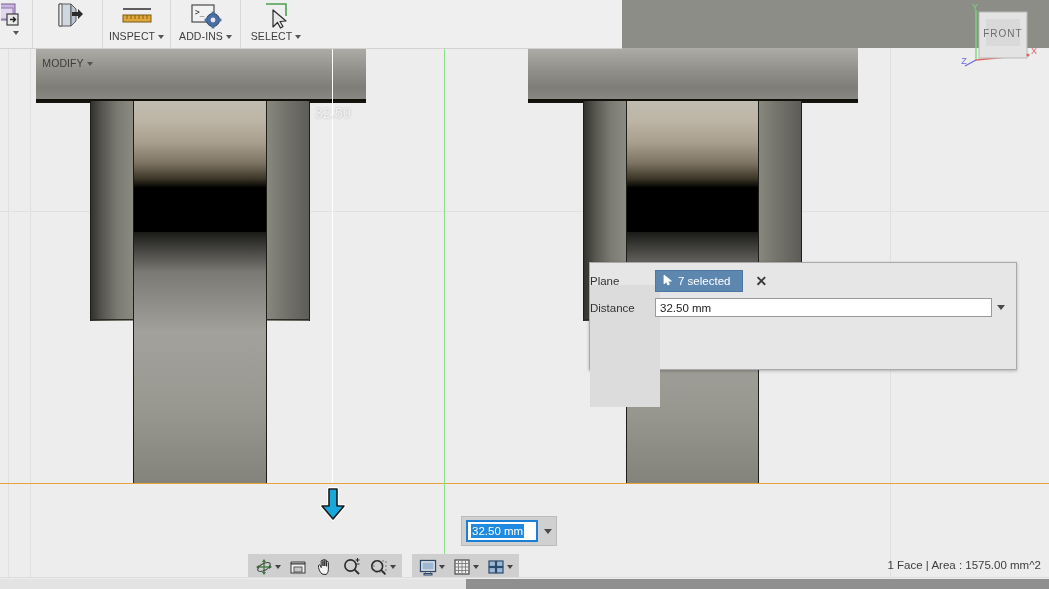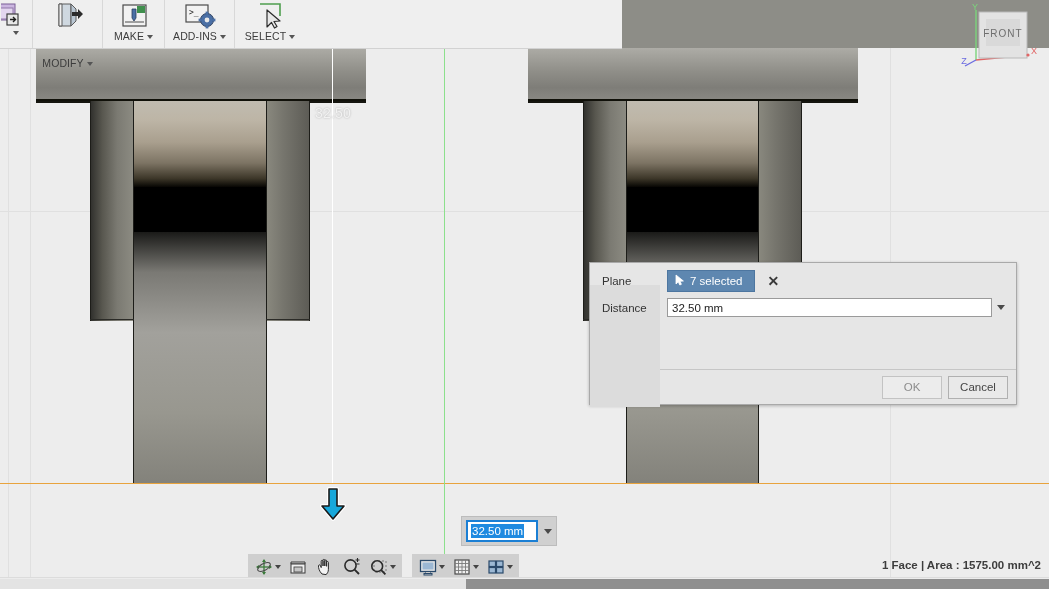--- a/index.html
+++ b/index.html
@@ -99,21 +99,21 @@
   }
   .dlg-title{
     height:22px;background:#cfcfcf;border-bottom:1px solid #b6b6b6;
     display:flex;align-items:center;padding-left:8px;gap:8px;
   }
   .dlg-title-text{font-size:11.5px;color:#555;letter-spacing:.3px;}
   .collapse-ico{width:12px;height:12px;border-radius:50%;background:#3a3a3a;position:relative;}
   .collapse-ico:after{content:"";position:absolute;left:2px;top:5px;width:8px;height:2px;background:#e6e6e6;}
   .dlg-body{background:#e6e6e6;padding:0;}
   .dlg-row{display:flex;align-items:center;height:27px;}
-  .dlg-label{width:65px;padding-left:12px;font-size:11.5px;color:#333;}
+  .dlg-label{width:65px;font-size:11.5px;color:#333;}
   .sel-pill{
     background:#5e87b0;color:#fff;height:20px;display:flex;align-items:center;gap:5px;
     padding:0 12px 0 7px;font-size:11.5px;border:1px solid #4d76a0;
   }
   .cursor-glyph{display:inline-block;}
   .x-btn{margin-left:12px;font-size:14px;color:#3a3a3a;cursor:default;font-weight:bold;line-height:1;}
   .dist-field{
     flex:1;margin-right:0;height:17px;background:#fff;border:1px solid #9a9a9a;
     display:flex;align-items:center;padding:0 4px;font-size:11.5px;color:#222;
   }
@@ -138,21 +138,21 @@
   }
   .dlg-btn.dim{color:#8d8d8d;background:#ececec;border-color:#c3c3c3;}
 
   
   #navbar{position:absolute;left:248px;top:554px;display:flex;gap:10px;z-index:50;}
   .nav-group{background:#cfcfcf;height:26px;display:flex;align-items:center;padding:0 3px;gap:1px;}
   .nav-btn{height:24px;display:flex;align-items:center;justify-content:center;padding:0 3px;gap:1px;}
   .nav-caret{width:0;height:0;border-left:3.5px solid transparent;border-right:3.5px solid transparent;border-top:4px solid #444;}
 
   #statusbar{
-    position:absolute;right:8px;top:559px;font-size:11.5px;color:#3d3d3d;z-index:50;white-space:nowrap;font-weight:bold;
+    position:absolute;right:8px;top:559px;font-size:11.5px;color:#3d3d3d;z-index:50;white-space:nowrap;
   }
 
   
   #hscroll{position:absolute;left:0;top:577px;width:1049px;height:12px;background:#ececec;border-top:1px solid #dcdcdc;z-index:55;}
   #hscroll .thumb{position:absolute;left:466px;top:1px;height:10px;width:583px;background:#8f8f8f;}
   #hscroll .track-l{position:absolute;left:0;top:1px;height:10px;width:466px;background:#e3e3e3;}
 </style>
 </head>
 <body>
 
@@ -249,36 +249,42 @@
         </svg>
       </div>
       <div class="tb-lbl">
         <span>MODIFY</span>
         <span class="caret"></span>
       </div>
     </div>
 
 
 
-
-
-    <div class="tb-panel" style="width:61px;">
+    <div class="tb-panel" style="width:67px;">
       <div class="tb-ico">
-        <svg width="36" height="28" viewBox="0 0 36 28">
-          <rect x="7" y="3" width="23" height="21" fill="#f2f2f2" stroke="#4a4a4a" stroke-width="1.2"></rect>
-          <rect x="21" y="4" width="8" height="7" fill="#3f8f4d"></rect>
-          <path d="M16 7 L20 7 L20 16 L18 19 L16 16 Z" fill="#4a6fa5" stroke="#2c3f5e" stroke-width=".8"></path>
-          <path d="M9 20 L28 20" stroke="#8a8a8a" stroke-width="1.6"></path>
+        <svg width="40" height="28" viewBox="0 0 40 28">
+          <line x1="6" y1="7" x2="34" y2="7" stroke="#3a3a3a" stroke-width="1.6"></line>
+          <rect x="6" y="13" width="28" height="7" fill="#e0a83a" stroke="#7a5a14" stroke-width="1"></rect>
+          <g stroke="#7a5a14" stroke-width=".9">
+            <line x1="10" y1="13" x2="10" y2="17"></line>
+            <line x1="14" y1="13" x2="14" y2="17"></line>
+            <line x1="18" y1="13" x2="18" y2="17"></line>
+            <line x1="22" y1="13" x2="22" y2="17"></line>
+            <line x1="26" y1="13" x2="26" y2="17"></line>
+            <line x1="30" y1="13" x2="30" y2="17"></line>
+          </g>
         </svg>
       </div>
       <div class="tb-lbl">
-        <span>MAKE</span>
+        <span>INSPECT</span>
         <span class="caret"></span>
       </div>
     </div>
+
+
 
     <div class="tb-panel" style="width:69px;">
       <div class="tb-ico">
         <svg width="40" height="28" viewBox="0 0 40 28">
           <rect x="6" y="3" width="22" height="17" fill="#f2f2f2" stroke="#4a4a4a" stroke-width="1.2"></rect>
           <text x="9" y="13" font-family="monospace" font-size="8" fill="#2a2a2a">&gt;_</text>
           <circle cx="27" cy="18" r="6.5" fill="#4a6fa5" stroke="#2c3f5e" stroke-width="1"></circle>
           <circle cx="27" cy="18" r="2.4" fill="#e8e8e8"></circle>
           <g fill="#4a6fa5">
             <rect x="25.6" y="9.6" width="2.8" height="3"></rect>
@@ -349,27 +355,20 @@
           <span>32.50 mm</span>
         </div>
         <div class="dist-caret">
           <span style="width:0;height:0;border-left:4px solid transparent;border-right:4px solid transparent;border-top:5px solid #4a4a4a;display:block;"></span>
         </div>
       </div>
 
       <div class="dlg-spacer"></div>
     </div>
 
-    <div class="dlg-footer">
-      <span class="info-ico">i</span>
-      <div class="dlg-btns">
-        <div class="dlg-btn dim">OK</div>
-        <div class="dlg-btn">Cancel</div>
-      </div>
-    </div>
   </div>
 
   <div id="navbar">
 
     <div class="nav-group">
       <div class="nav-btn">
         <svg width="20" height="20" viewBox="0 0 20 20">
           <path d="M10 2 L12 5 H8 Z M10 18 L8 15 H12 Z M2 10 L5 8 V12 Z M18 10 L15 12 V8 Z" fill="#3b7a3b"></path>
           <line x1="10" y1="3" x2="10" y2="17" stroke="#3b7a3b" stroke-width="1.3"></line>
           <line x1="3" y1="10" x2="17" y2="10" stroke="#3b7a3b" stroke-width="1.3"></line>

